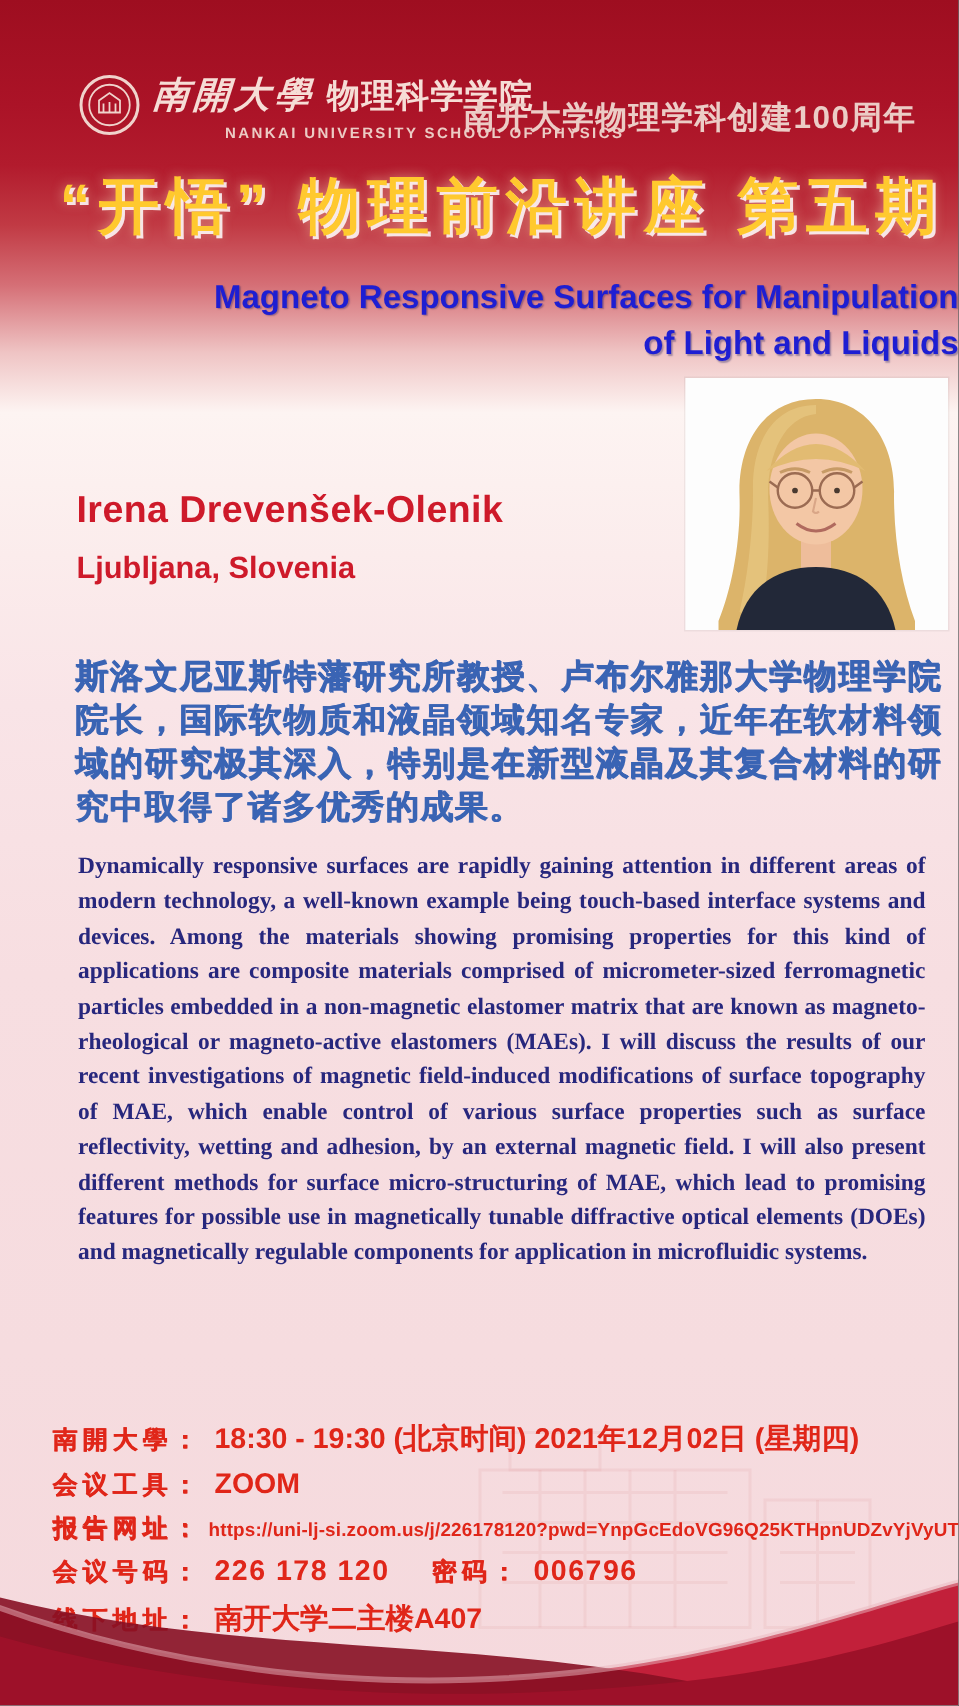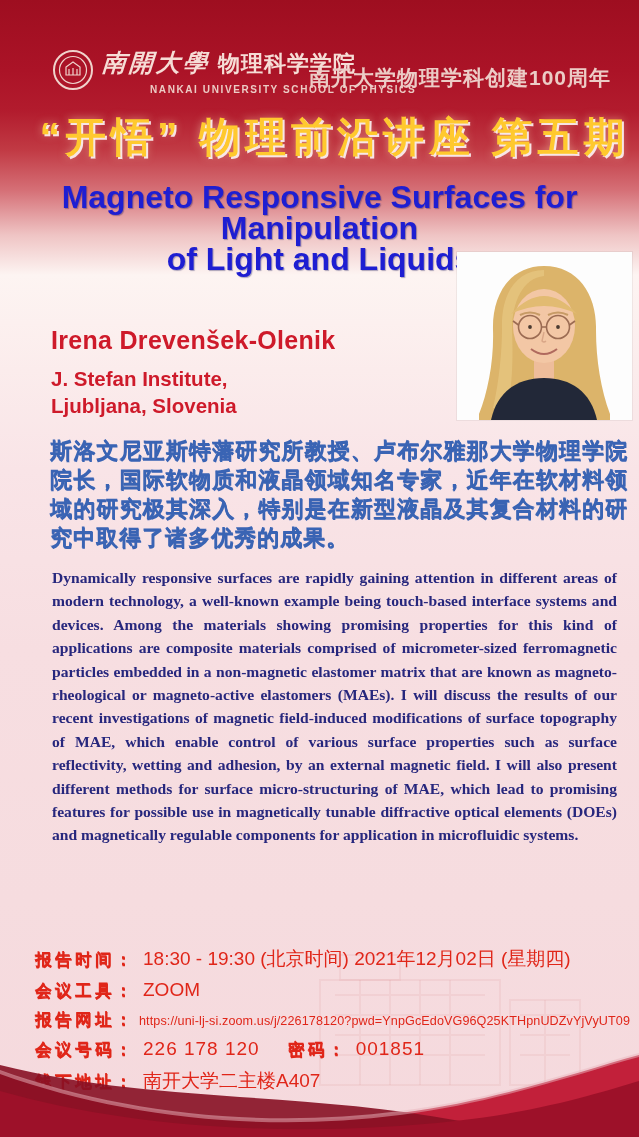--- a/index.html
+++ b/index.html
@@ -31,22 +31,22 @@
   .series-title{
     position:absolute;left:15px;top:110px;width:100%;
     text-align:center;
     font-size:41px;font-weight:900;letter-spacing:5px;
     color:#ffc92e;
     text-shadow:2px 2px 0 rgba(255,255,255,.85), 0 0 8px rgba(255,240,200,.5);
     white-space:nowrap;
   }
   
   .talk-title{
-    position:absolute;left:0;top:182px;width:100%;text-align:center;
-    color:#1e1ed2;font-weight:bold;font-size:32px;line-height:31px;
+    position:absolute;left:0;top:182px;width:100%;text-align:right;
+    color:#1e1ed2;font-weight:bold;font-size:22px;line-height:31px;
     text-shadow:1px 1px 1px rgba(20,20,90,.35);
   }
   
   .speaker{position:absolute;left:51px;top:294px;color:#ce1a2a;margin-top:32px;}
   .speaker-name{font-size:25px;font-weight:bold;letter-spacing:.3px;margin-bottom:10px;}
   .speaker-affil{font-size:20.5px;font-weight:bold;line-height:27px;}
   .photo{
     position:absolute;left:457px;top:252px;width:175px;height:168px;
     background:#fdfdfd;box-shadow:0 0 0 1px rgba(0,0,0,.05);
   }
@@ -61,21 +61,21 @@
   .abstract{
     position:absolute;left:52px;top:566px;width:565px;
     color:#27277d;font-family:"Liberation Serif",serif;font-weight:bold;
     font-size:15.6px;line-height:23.4px;text-align:justify;
   }
   
   .details{position:absolute;left:35px;top:946px;width:590px;color:#e02619;}
   .drow{display:flex;align-items:baseline;margin-bottom:7px;}
   .dlabel{font-weight:900;font-size:16.5px;letter-spacing:3.5px;white-space:nowrap;
     text-shadow:.5px .5px 0 #e02619;}
-  .dvalue{font-weight:normal;font-size:19px;margin-left:8px;white-space:nowrap;}
+  .dvalue{font-weight:bold;font-size:19px;margin-left:8px;white-space:nowrap;}
   .dvalue.url{font-size:12.6px;margin-left:4px;letter-spacing:.1px;}
   .dvalue.num{letter-spacing:1px;}
   .pwd-label{margin-left:28px;}
   
   .watermark{position:absolute;left:260px;top:940px;opacity:.5;}
   .wave{position:absolute;left:0;bottom:0;width:639px;height:96px;}
 </style>
 </head>
 <body>
 
@@ -101,21 +101,20 @@
 
   <div class="series-title">“开悟” 物理前沿讲座 第五期</div>
 
   <div class="talk-title">
     <div>Magneto Responsive Surfaces for Manipulation</div>
     <div>of Light and Liquids</div>
   </div>
 
   <div class="speaker">
     <div class="speaker-name">Irena Drevenšek-Olenik</div>
-    <div class="speaker-affil">J. Stefan Institute,</div>
     <div class="speaker-affil">Ljubljana, Slovenia</div>
   </div>
 
   <div class="photo">
     <svg width="175" height="168" viewBox="0 0 175 168">
       <rect x="0" y="0" width="175" height="168" fill="#fdfdfd"></rect>
 
       <path d="M87,14 C52,14 35,44 36,78 C37,108 31,140 22,162 L22,168 L153,168 L153,162
                C144,138 139,108 139,78 C140,44 122,14 87,14 Z" fill="#dcb46a"></path>
       <path d="M87,18 C58,18 44,44 45,76 C45,100 42,130 36,156 L50,160
@@ -155,36 +154,36 @@
       <rect x="60" y="40" width="180" height="105"></rect>
       <rect x="80" y="15" width="60" height="25"></rect>
       <rect x="250" y="60" width="70" height="85"></rect>
       <path d="M75,55 H225 M75,75 H225 M75,95 H225 M75,115 H225 M100,40 V145 M130,40 V145 M160,40 V145 M190,40 V145"></path>
       <path d="M260,75 H310 M260,95 H310 M260,115 H310 M285,60 V145"></path>
     </g>
   </svg>
 
   <div class="details">
     <div class="drow">
-      <span class="dlabel">报告时间：</span>
+      <span class="dlabel">南開大學：</span>
       <span class="dvalue">18:30 - 19:30 (北京时间) 2021年12月02日 (星期四)</span>
     </div>
     <div class="drow">
       <span class="dlabel">会议工具：</span>
       <span class="dvalue">ZOOM</span>
     </div>
     <div class="drow">
       <span class="dlabel">报告网址：</span>
       <span class="dvalue url">https://uni-lj-si.zoom.us/j/226178120?pwd=YnpGcEdoVG96Q25KTHpnUDZvYjVyUT09</span>
     </div>
     <div class="drow">
       <span class="dlabel">会议号码：</span>
       <span class="dvalue num">226 178 120</span>
       <span class="dlabel pwd-label">密码：</span>
-      <span class="dvalue num">001851</span>
+      <span class="dvalue num">006796</span>
     </div>
     <div class="drow">
       <span class="dlabel">线下地址：</span>
       <span class="dvalue">南开大学二主楼A407</span>
     </div>
   </div>
 
   <svg class="wave" viewBox="0 0 639 96" preserveAspectRatio="none">
     <path d="M0,30 C120,74 260,90 400,72 C500,59 580,30 639,14 L639,96 L0,96 Z" fill="#c2203a"></path>
     <path d="M0,24 C150,62 300,50 460,80 C530,92 600,90 639,86 L639,96 L0,96 Z" fill="#871024" opacity=".9"></path>

